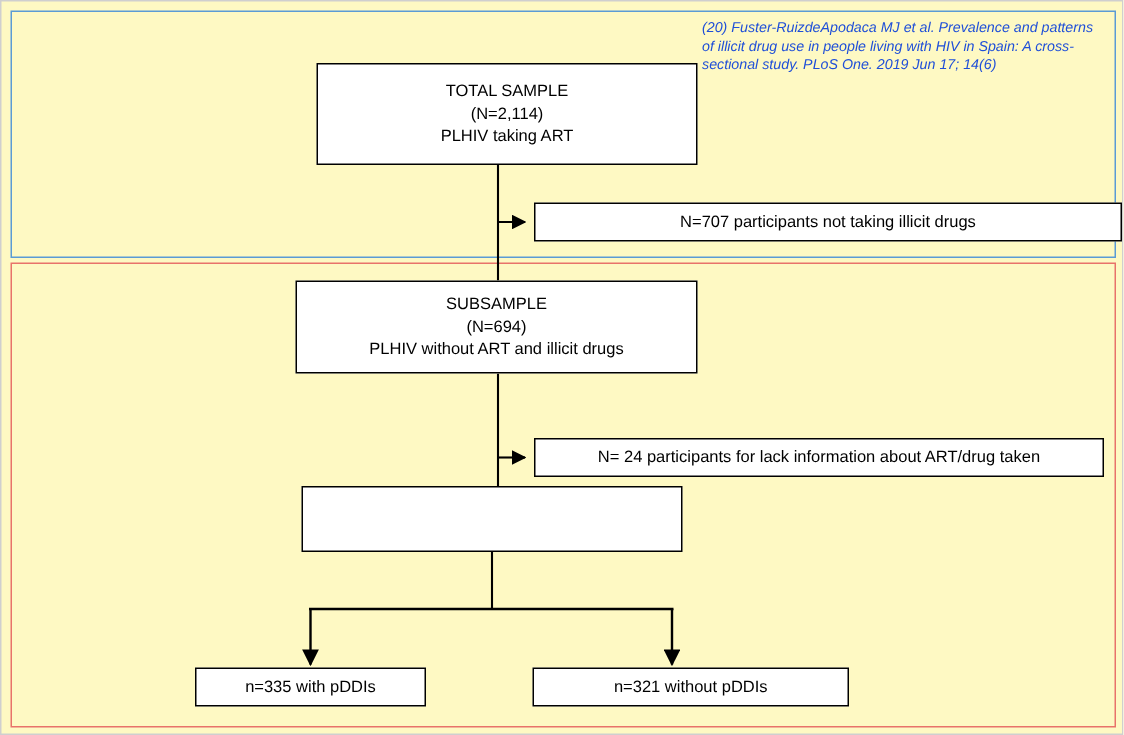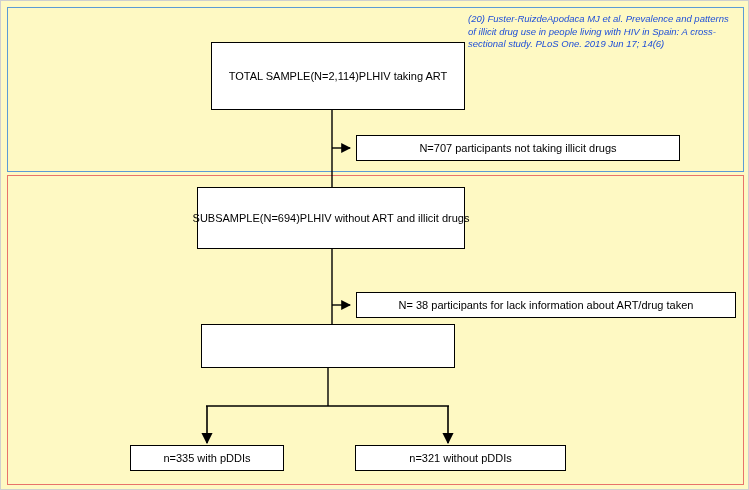--- a/index.html
+++ b/index.html
@@ -51,32 +51,33 @@
     color: #1f4fd8;
     text-align: left;
   }
   
   .box {
     position: absolute;
     box-sizing: border-box;
     border: 1px solid #000000;
     background: #ffffff;
     display: flex;
+    flex-direction: column;
     align-items: center;
     justify-content: center;
     text-align: center;
     font-size: 11px;
     line-height: 15px;
     color: #000000;
     padding: 2px 4px;
   }
   .box .line { display: block; white-space: nowrap; }
 
   #box-total      { left: 210px; top: 41px;  width: 254px; height: 68px; }
-  #box-notillicit { left: 355px; top: 134px; width: 324px; height: 26px; }
+  #box-notillicit { left: 355px; top: 134px; width: 392px; height: 26px; }
   #box-subsample  { left: 196px; top: 186px; width: 268px; height: 62px; }
   #box-lackinfo   { left: 355px; top: 291px; width: 380px; height: 26px; }
   #box-final      { left: 200px; top: 323px; width: 254px; height: 44px; }
   #box-left       { left: 129px; top: 444px; width: 154px; height: 26px; align-items: center; }
   #box-right      { left: 354px; top: 444px; width: 211px; height: 26px; justify-content: center; }
 
   
   #connectors {
     position: absolute;
     left: 0; top: 0;
@@ -129,21 +130,21 @@
     <span class="line">N=707 participants not taking illicit drugs</span>
   </div>
 
   <div class="box" id="box-subsample">
     <span class="line">SUBSAMPLE</span>
     <span class="line">(N=694)</span>
     <span class="line">PLHIV without ART and illicit drugs</span>
   </div>
 
   <div class="box" id="box-lackinfo">
-    <span class="line">N= 38 participants for lack information about ART/drug taken</span>
+    <span class="line">N= 24 participants for lack information about ART/drug taken</span>
   </div>
 
   <div class="box" id="box-final">
   </div>
 
   <div class="box" id="box-left">
     <span class="line">n=335 with pDDIs</span>
   </div>
 
   <div class="box" id="box-right">

